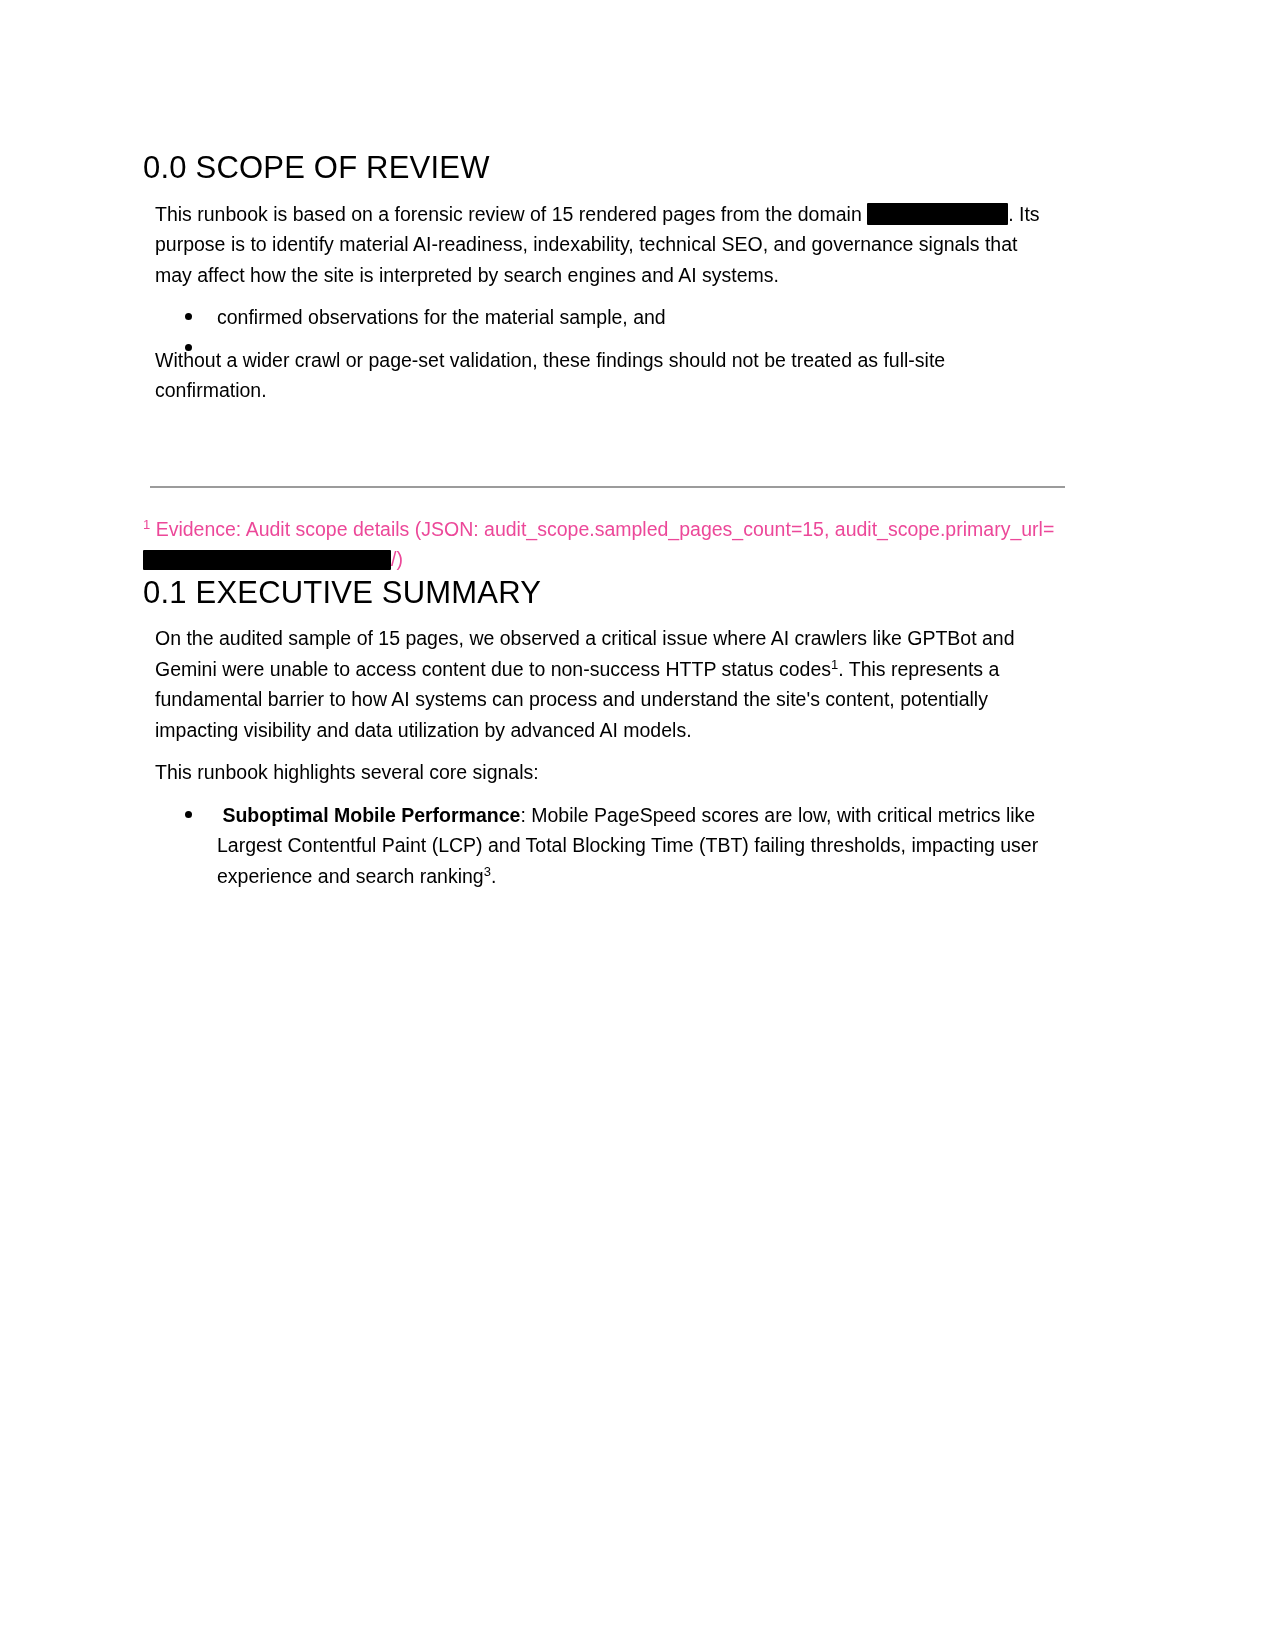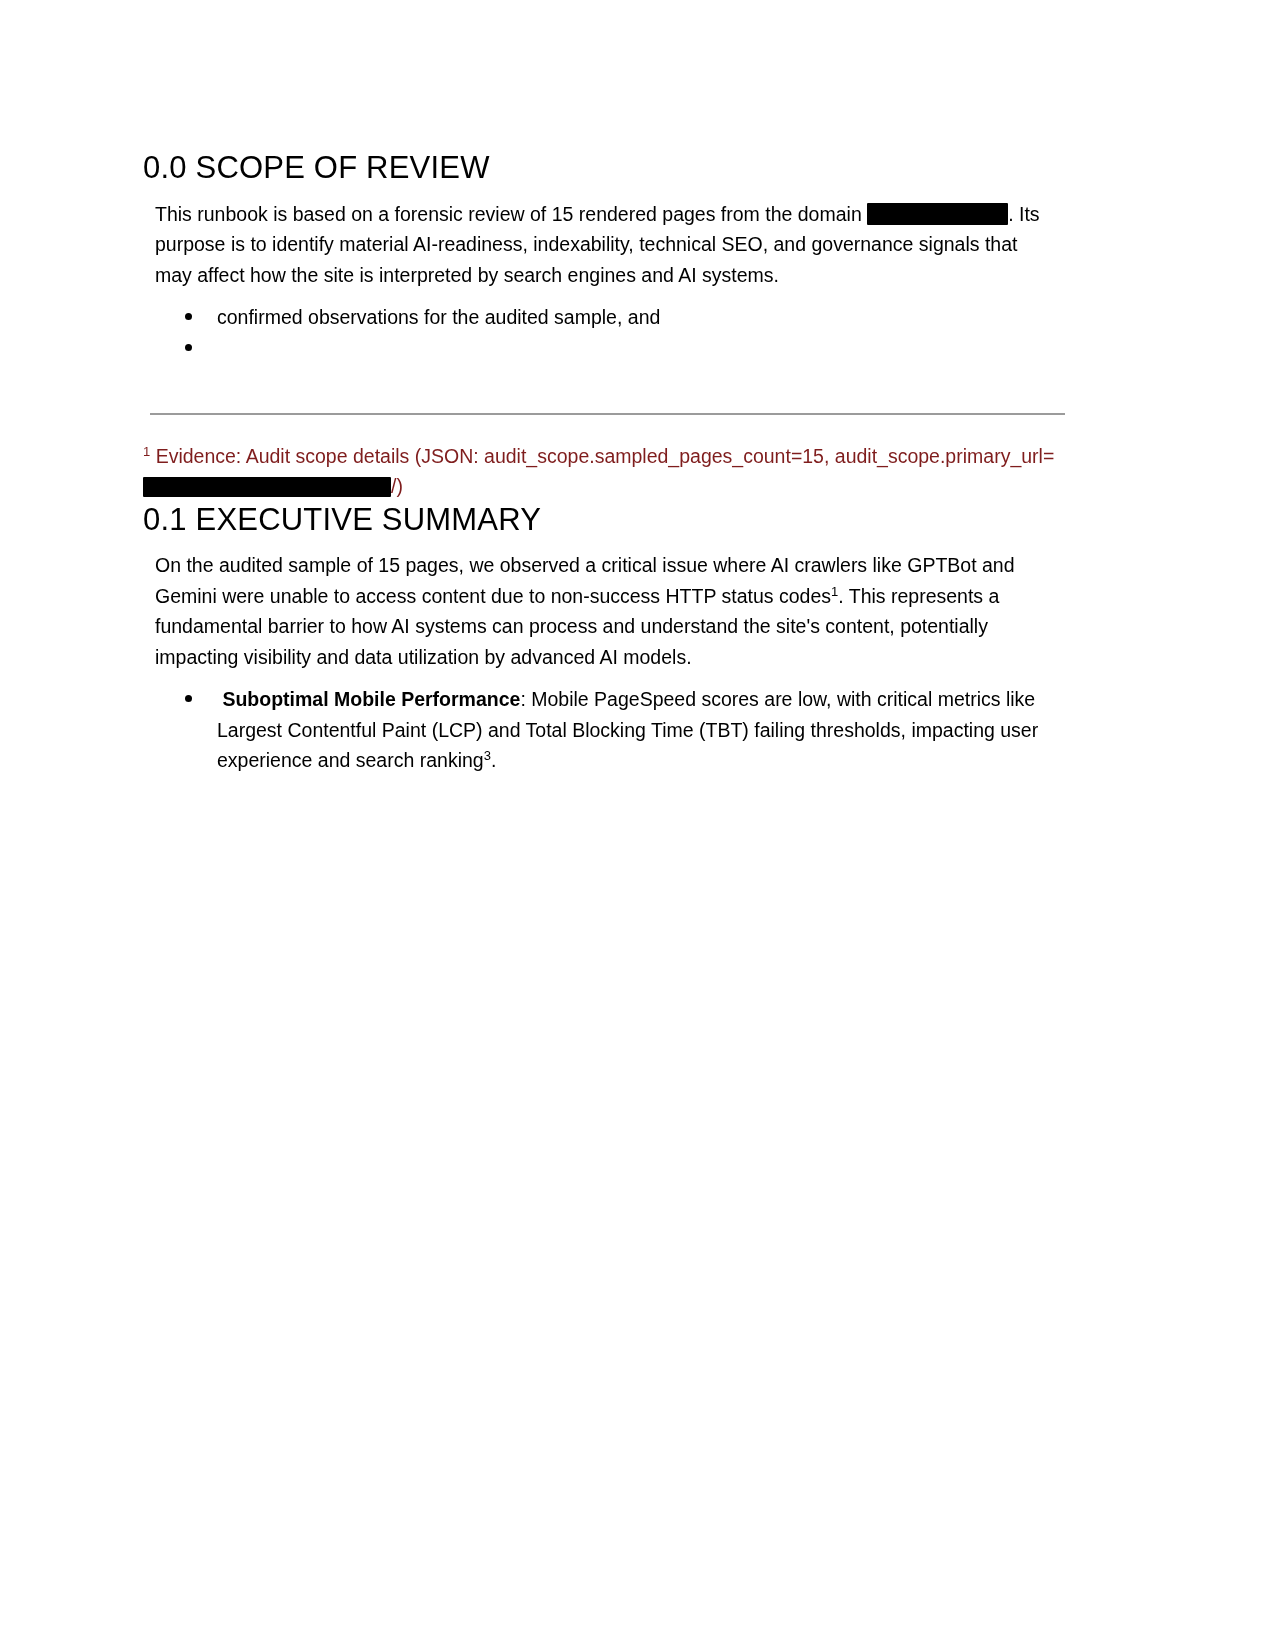--- a/index.html
+++ b/index.html
@@ -92,21 +92,21 @@
     border: none;
     border-top: 2px solid #9b9b9b;
     margin: 80px 0 0 7px;
     width: 915px;
     height: 0;
   }
   p.footnote {
     font-size: 19.5px;
     line-height: 30.5px;
     margin: 26px 0 0 0;
-    color: #7f1d1d;
+    color: #ec4899;
   }
   .sup-marker {
     font-size: 13px;
     vertical-align: super;
     line-height: 0;
   }
   b, strong { font-weight: 700; }
 </style>
 </head>
 <body>
@@ -117,40 +117,42 @@
     <h1 class="section-heading heading-scope">0.0 SCOPE OF REVIEW</h1>
 
     <p class="body-para para-intro">
       <span>This runbook is based on a forensic review of 15 rendered pages from the domain </span><span class="redaction redaction-domain"></span><span>. Its purpose is to identify material AI-readiness, indexability, technical SEO, and governance signals that may affect how the site is interpreted by search engines and AI systems.</span>
     </p>
 
 
     <ul class="bullet-list list-read-as">
       <li>
         <span class="bullet-dot"></span>
-        <span>confirmed observations for the audited sample, and</span>
+        <span>confirmed observations for the material sample, and</span>
       </li>
       <li>
         <span class="bullet-dot"></span>
       </li>
     </ul>
 
+    <p class="body-para para-without">Without a wider crawl or page-set validation, these findings should not be treated as full-site confirmation.</p>
 
     <hr class="footnote-rule">
 
     <p class="footnote">
       <span class="sup-marker">1</span><span> Evidence: Audit scope details (JSON: audit_scope.sampled_pages_count=15, audit_scope.primary_url=</span><span class="redaction redaction-url"></span><span>/)</span>
     </p>
 
     <h1 class="section-heading heading-exec">0.1 EXECUTIVE SUMMARY</h1>
 
     <p class="body-para para-exec">
       <span>On the audited sample of 15 pages, we observed a critical issue where AI crawlers like GPTBot and Gemini were unable to access content due to non-success HTTP status codes</span><span class="sup-marker">1</span><span>. This represents a fundamental barrier to how AI systems can process and understand the site's content, potentially impacting visibility and data utilization by advanced AI models.</span>
     </p>
 
+    <p class="body-para para-core">This runbook highlights several core signals:</p>
 
     <ul class="bullet-list list-signals">
       <li>
         <span class="bullet-dot"></span>
         <b>&nbsp;Suboptimal Mobile Performance</b><span>: Mobile PageSpeed scores are low, with critical metrics like Largest Contentful Paint (LCP) and Total Blocking Time (TBT) failing thresholds, impacting user experience and search ranking</span><span class="sup-marker">3</span><span>.</span>
       </li>
     </ul>
 
   </div>
 </div>

